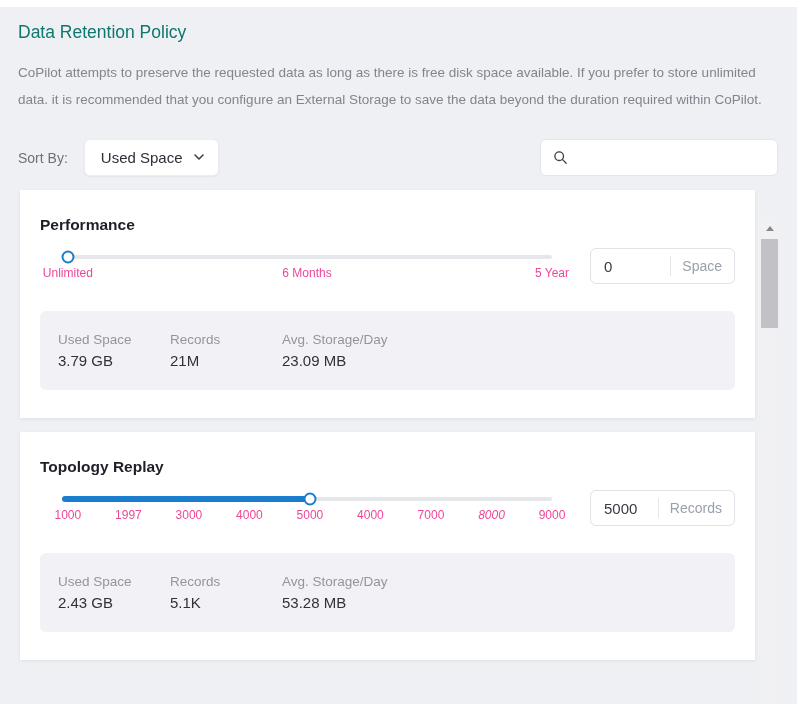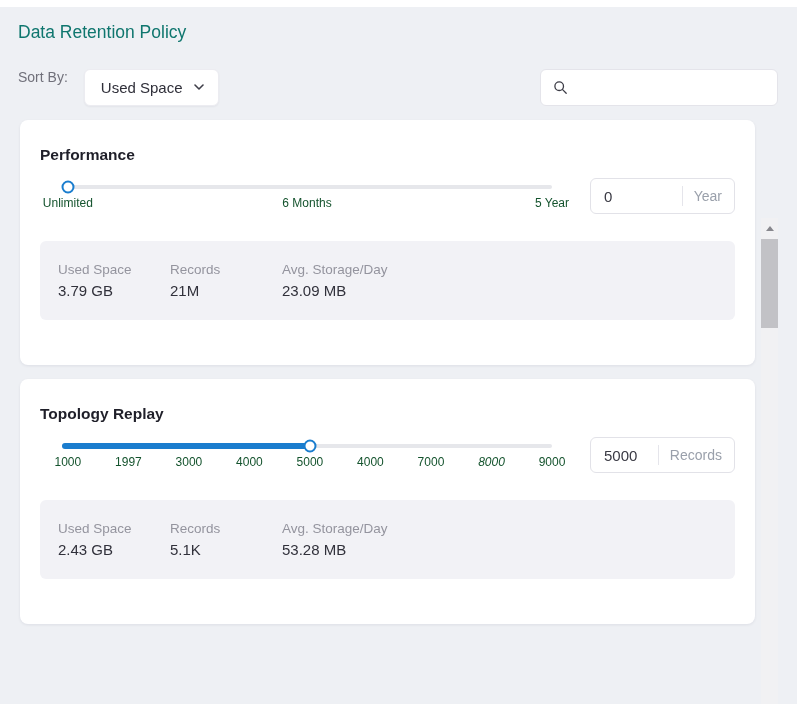--- a/index.html
+++ b/index.html
@@ -9,54 +9,54 @@
     background:#eef0f4;
     font-family:"Liberation Sans", sans-serif;
     -webkit-font-smoothing:antialiased;
   }
   .top-strip { height:7px; background:#ffffff; }
   .main { padding:0 19px 0 18px; }
 
   .page-title { margin:15px 0 0; font-size:17.5px; font-weight:400; color:#0f766e; }
   .desc { margin:16px 0 0; font-size:13.5px; line-height:27px; color:#84848e; max-width:764px; }
 
-  .controls { display:flex; align-items:flex-start; margin-top:26px; }
+  .controls { display:flex; align-items:center; margin-top:26px; }
   .sort-label { font-size:14px; color:#70707a; }
   .dropdown {
     margin-left:16px; background:#fff; border:1px solid #ececf1; border-radius:6px;
     height:37px; padding:0 14px 0 16px; display:flex; align-items:center; gap:11px;
     box-shadow:0 1px 2px rgba(20,20,40,.05); cursor:pointer;
   }
   .dropdown-label { font-size:15px; color:#2f2f39; }
   .search-box {
     margin-left:auto; width:238px; height:37px; background:#fff;
     border:1px solid #e4e4ea; border-radius:6px; display:flex; align-items:center;
     padding:0 10px 0 12px;
   }
   .search-box input { border:none; outline:none; flex:1; min-width:0; margin-left:8px; font-size:14px; color:#333; background:transparent; font-family:inherit; }
 
   .cards { margin-top:14px; margin-left:2px; width:735px; }
   .card {
-    background:#fff; border-radius:8px; padding:26px 20px 45px;
+    background:#fff; border-radius:0; padding:26px 20px 28px;
     box-shadow:0 1px 3px rgba(30,30,60,.08);
   }
   .card + .card { margin-top:14px; }
   .card-title { font-size:15.5px; font-weight:700; color:#1f1f29; }
 
   .control-row { display:flex; align-items:flex-start; margin-top:14px; }
   .slider-block { flex:1; margin-right:25px; padding-top:1px; }
   .rail-wrap { position:relative; height:15px; margin:0 13px 0 22px; }
   .rail { position:absolute; left:0; right:0; top:6px; height:4px; background:#e6e7eb; border-radius:2px; }
   .rail-fill { position:absolute; left:0; top:5px; height:6px; background:var(--accent,#1a7dce); border-radius:3px; }
   .thumb {
     position:absolute; top:8px; width:13px; height:13px; background:#fff;
     border:2px solid var(--accent,#1a7dce); border-radius:50%;
     transform:translate(-50%,-50%); cursor:pointer;
   }
-  .ticks { position:relative; height:14px; margin:1px 13px 0 22px; font-size:12px; color:#14532d; }
+  .ticks { position:relative; height:14px; margin:1px 13px 0 22px; font-size:12px; color:#ec4899; }
   .tick { position:absolute; top:1px; transform:translateX(-50%); white-space:nowrap; }
 
   .input-group {
     width:145px; height:36px; border:1px solid #e2e2e8; border-radius:6px;
     display:flex; align-items:center; background:#fff; flex:none;
   }
   .input-group input {
     flex:1; min-width:0; border:none; outline:none; padding:0 4px 0 13px;
     font-size:15px; color:#3a3a44; background:transparent; font-family:inherit;
   }
@@ -74,20 +74,21 @@
   .sb-arrow .tri { width:0; height:0; border-left:4px solid transparent; border-right:4px solid transparent; border-bottom:5px solid #87878d; }
   .sb-thumb { position:absolute; top:21px; left:0; width:17px; height:89px; background:#c2c2c6; cursor:grab; }
 </style>
 </head>
 <body style="--accent: #1a7dce;">
 
 <div class="top-strip"></div>
 
 <div class="main">
   <h1 class="page-title">Data Retention Policy</h1>
+  <p class="desc">CoPilot attempts to preserve the requested data as long as there is free disk space available. If you prefer to store unlimited data. it is recommended that you configure an External Storage to save the data beyond the duration required within CoPilot.</p>
 
   <div class="controls">
     <span class="sort-label">Sort By:</span>
     <div class="dropdown">
       <span class="dropdown-label">Used Space</span>
       <span style="display:flex;">
         <svg width="10" height="7" viewBox="0 0 10 7">
             <path d="M1 1 L5 5 L9 1" fill="none" stroke="#3f3f49" stroke-width="1.6" stroke-linecap="round" stroke-linejoin="round"></path>
           </svg>
       </span>
@@ -116,21 +117,21 @@
           </div>
           <div class="ticks">
               <span class="tick" style="left: 1.2%;">Unlimited</span>
               <span class="tick" style="left: 50%;">6 Months</span>
               <span class="tick" style="left: 100%;">5 Year</span>
             </div>
         </div>
         <div class="input-group">
           <input value="0" style="">
           <div class="input-divider"></div>
-          <span class="input-unit">Year</span>
+          <span class="input-unit">Space</span>
         </div>
       </div>
       <div class="stats">
         <div class="stat">
           <div class="stat-label">Used Space</div>
           <div class="stat-value">3.79 GB</div>
         </div>
         <div class="stat">
           <div class="stat-label">Records</div>
           <div class="stat-value">21M</div>

